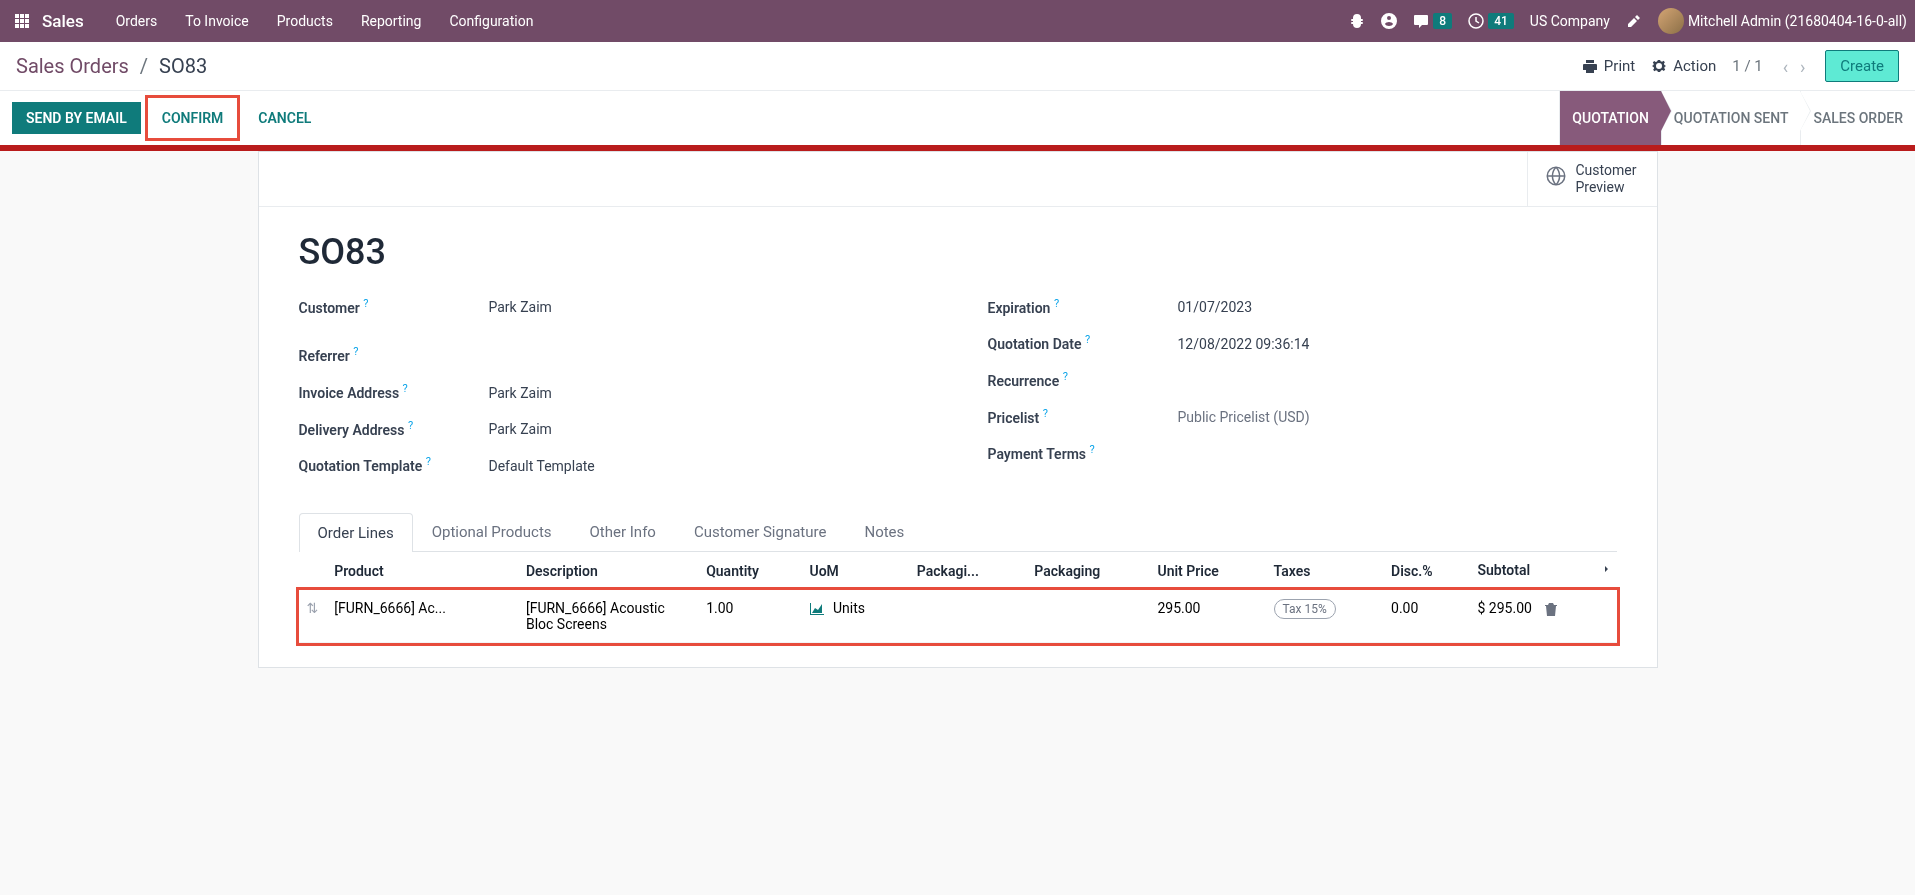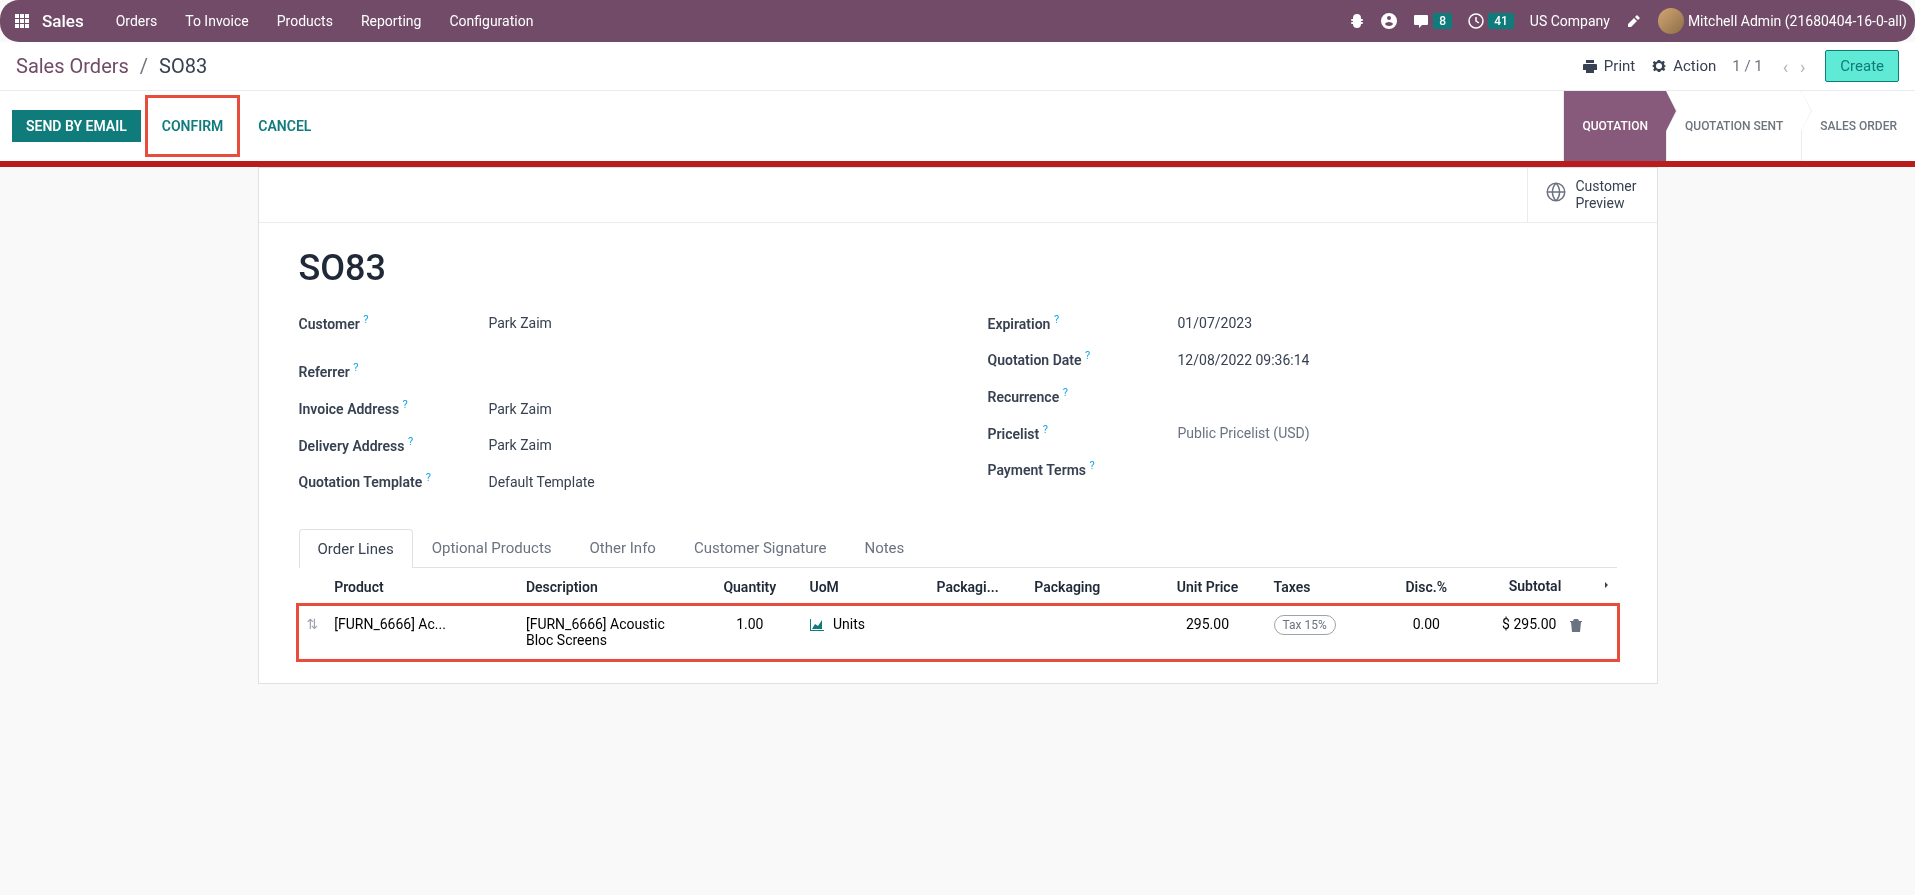--- a/index.html
+++ b/index.html
@@ -1,19 +1,19 @@
 <!DOCTYPE html>
 <html><head>
 <meta charset="utf-8">
 <style>
 * { box-sizing: border-box; margin: 0; padding: 0; font-family: -apple-system, BlinkMacSystemFont, "Segoe UI", Roboto, sans-serif; }
 body { background: #f9f9f9; overflow-x: hidden; }
 
 
-.navbar { background: #714b67; color: #fff; height: 42px; display: flex; align-items: center; padding: 0 8px; font-size: 14px; border-radius: 19px; }
+.navbar { background: #714b67; color: #fff; height: 42px; display: flex; align-items: center; padding: 0 8px; font-size: 14px; }
 .navbar .apps-icon { width: 28px; height: 28px; display: flex; align-items: center; justify-content: center; cursor: pointer; }
 .navbar .brand { font-weight: 500; font-size: 17px; margin: 0 18px 0 6px; cursor: pointer; }
 .navbar .nav-links { display: flex; gap: 0; }
 .navbar .nav-links span { padding: 0 14px; cursor: pointer; line-height: 42px; }
 .navbar .right { margin-left: auto; display: flex; align-items: center; gap: 16px; }
 .navbar .right .icon-item { display: flex; align-items: center; gap: 4px; cursor: pointer; }
 .navbar .badge { background: #0f7b7b; color: #fff; padding: 1px 6px; border-radius: 2px; font-size: 12px; font-weight: 500; }
 .navbar .avatar { width: 26px; height: 26px; border-radius: 50%; background: linear-gradient(135deg, #d4a574, #8b6f47); display: inline-block; }
 .navbar .user-name { font-size: 14px; }
 
@@ -27,25 +27,25 @@
 .cp-actions { margin-left: auto; display: flex; align-items: center; gap: 16px; font-size: 15px; }
 .cp-actions .act { display: flex; align-items: center; gap: 6px; cursor: pointer; color: #374151; }
 .cp-actions .pager { color: #6c757d; }
 .cp-actions .pager-arrows span { color: #adb5bd; padding: 0 4px; cursor: pointer; font-size: 18px; }
 .btn-create { border: 1px solid #0f7b7b; color: #0f7b7b; background: #5eead4; padding: 6px 14px; font-size: 15px; cursor: pointer; border-radius: 2px; }
 
 
 .cp-bottom { display: flex; align-items: stretch; border-top: 1px solid #e9ecef; }
 .btn-row { display: flex; align-items: center; padding: 4px 12px; gap: 4px; }
 .btn-primary { background: #0f7b7b; color: #fff; border: none; padding: 8px 14px; font-size: 14px; font-weight: 600; cursor: pointer; text-transform: uppercase; }
-.btn-secondary { background: #fff; color: #0f7b7b; border: none; padding: 20px 14px; font-size: 14px; font-weight: 600; cursor: pointer; text-transform: uppercase; }
+.btn-secondary { background: #fff; color: #0f7b7b; border: none; padding: 12px 14px; font-size: 14px; font-weight: 600; cursor: pointer; text-transform: uppercase; }
 .highlight-red { border: 3px solid #e74c3c; }
 
 .statusbar { margin-left: auto; display: flex; align-items: stretch; }
-.status-step { padding: 0 18px; display: flex; align-items: center; font-size: 12px; font-weight: 500; color: #6c757d; position: relative; background: #fff; border-left: 1px solid #e9ecef; cursor: pointer; }
+.status-step { padding: 0 12px; display: flex; align-items: center; font-size: 14px; font-weight: 500; color: #6c757d; position: relative; background: #fff; border-left: 1px solid #e9ecef; cursor: pointer; }
 .status-step::after { content: ""; position: absolute; right: -10px; top: 0; bottom: 0; width: 0; height: 0; border-top: 20px solid transparent; border-bottom: 20px solid transparent; border-left: 10px solid #fff; z-index: 2; }
 .status-step::before { content: ""; position: absolute; right: -11px; top: 0; bottom: 0; width: 0; height: 0; border-top: 20px solid transparent; border-bottom: 20px solid transparent; border-left: 11px solid #e9ecef; z-index: 1; }
 .status-step.active { background: #875a7b; color: #fff; }
 .status-step.active::after { border-left-color: #875a7b; }
 .status-step:last-child::after, .status-step:last-child::before { display: none; }
 
 
 .sheet-wrap { padding: 0 30px 30px; }
 .sheet { background: #fff; border: 1px solid #dee2e6; max-width: 1400px; margin: 0 auto; }
 
@@ -67,21 +67,21 @@
 
 
 .tabs { display: flex; border-bottom: 1px solid #dee2e6; margin-top: 20px; }
 .tab { padding: 10px 18px; font-size: 15px; color: #6b7280; cursor: pointer; border: 1px solid transparent; border-bottom: none; }
 .tab.active { color: #374151; border-color: #dee2e6; background: #fff; border-radius: 4px 4px 0 0; position: relative; top: 1px; }
 
 
 .table-wrap { }
 .table { width: 100%; border-collapse: collapse; font-size: 14px; }
 .table th { text-align: left; padding: 10px 8px; font-weight: 600; color: #1f2937; border-bottom: 1px solid #dee2e6; }
-.table th.right, .table td.right { text-align: center; }
+.table th.right, .table td.right { text-align: left; }
 .table td { padding: 10px 8px; vertical-align: top; border-bottom: 1px solid #f3f4f6; }
 .table .drag { color: #9ca3af; width: 20px; }
 .table .tax-pill { border: 1px solid #9ca3af; border-radius: 10px; padding: 2px 8px; font-size: 12px; color: #6b7280; }
 .table .cog { float: right; cursor: pointer; color: #374151; }
 .row-highlight { outline: 3px solid #e74c3c; }
 .chart-icon { color: #0f7b7b; margin-right: 4px; }
 .trash { color: #6b7280; cursor: pointer; margin-left: 8px; }
 
 .svg-icon { width: 16px; height: 16px; fill: currentColor; display: inline-block; vertical-align: middle; }
 .svg-icon-lg { width: 20px; height: 20px; }

